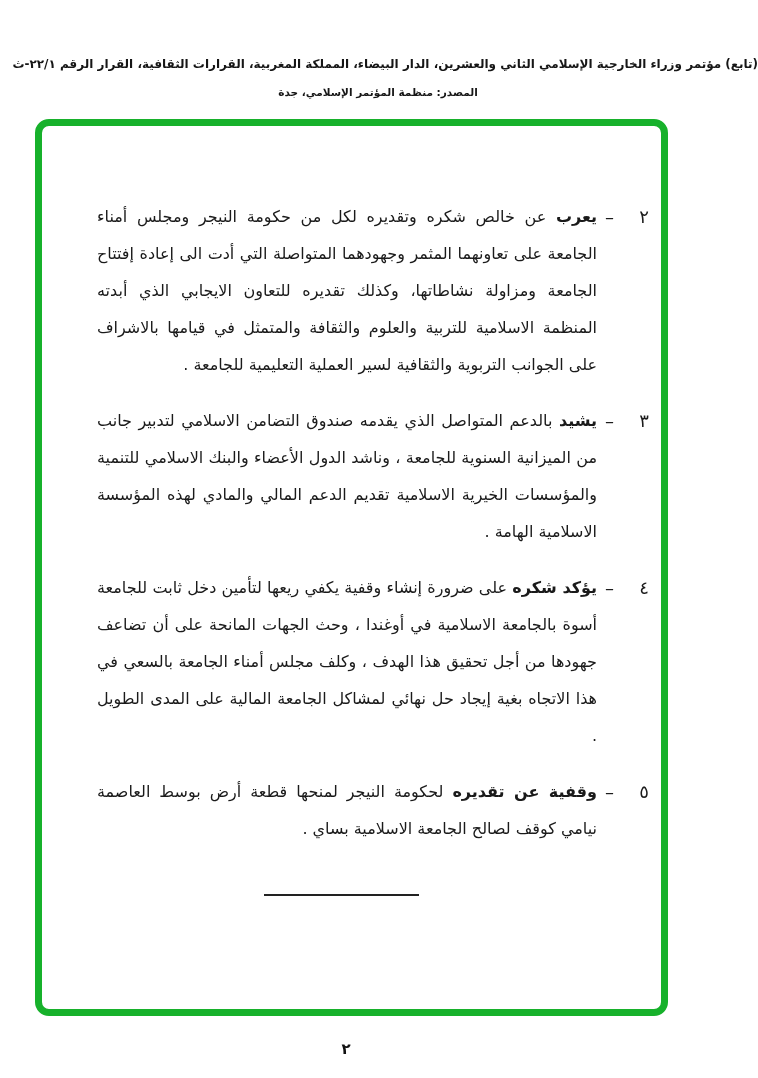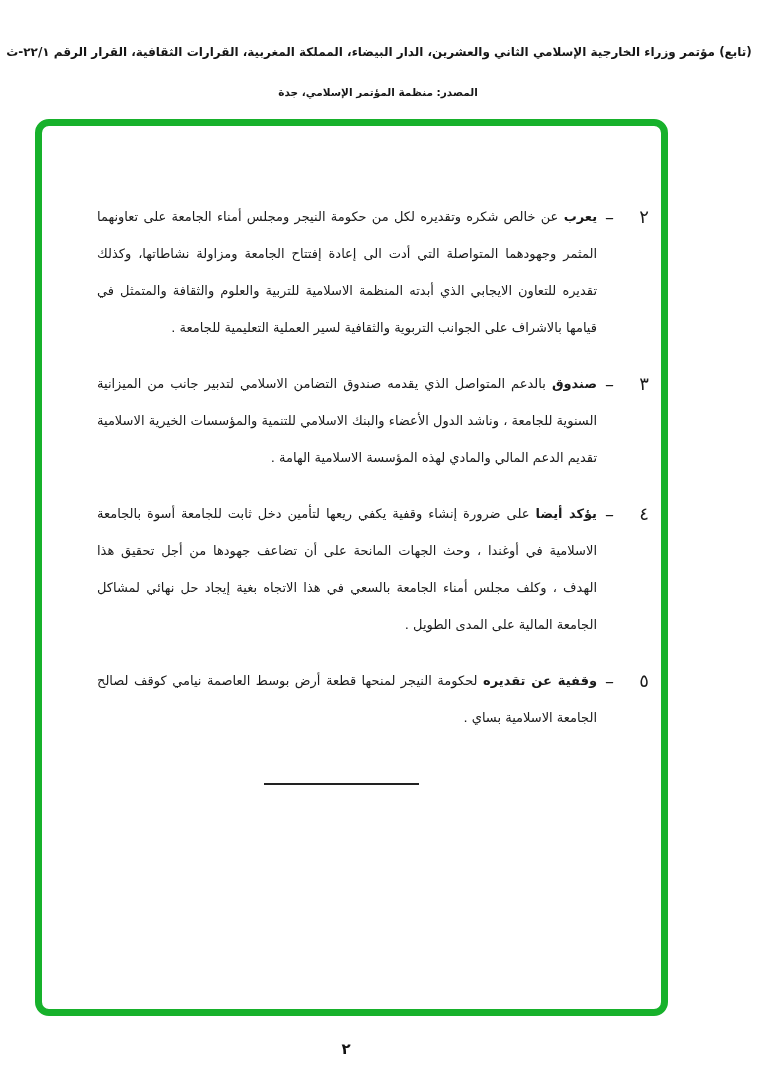--- a/index.html
+++ b/index.html
@@ -13,24 +13,23 @@
     width: 758px;
     height: 1078px;
     background: #ffffff;
     overflow: hidden;
     color: #1c1c1c;
   }
 
   
   .hdr-line1 {
     position: absolute;
-    top: 45px;
+    top: 57px;
     left: 0;
     width: 758px;
-    text-align: center;
     direction: rtl;
     font-weight: 700;
     font-size: 12px;
     white-space: nowrap;
     color: #161616;
   }
   .hdr-line2 {
     position: absolute;
     top: 86px;
     left: 0;
@@ -69,21 +68,21 @@
     direction: rtl;
     justify-content: space-between;
     align-items: flex-start;
     font-size: 18px;
     line-height: 37px;
     margin-left: 8px;
   }
   .item-text {
     flex: 1;
     margin: 0;
-    font-size: 13px;
+    font-size: 16px;
     line-height: 37px;
     text-align: justify;
     direction: rtl;
     color: #1a1a1a;
   }
   .item-text b { font-weight: 700; }
 
   .divider {
     width: 155px;
     height: 2px;
@@ -119,29 +118,29 @@
         <span>–</span>
       </div>
       <p class="item-text"><b>يعرب</b> <span>عن خالص شكره وتقديره لكل من حكومة النيجر ومجلس أمناء الجامعة على تعاونهما المثمر وجهودهما المتواصلة التي أدت الى إعادة إفتتاح الجامعة ومزاولة نشاطاتها، وكذلك تقديره للتعاون الايجابي الذي أبدته المنظمة الاسلامية للتربية والعلوم والثقافة والمتمثل في قيامها بالاشراف على الجوانب التربوية والثقافية لسير العملية التعليمية للجامعة .</span></p>
     </div>
 
     <div class="item">
       <div class="marker">
         <span>٣</span>
         <span>–</span>
       </div>
-      <p class="item-text"><b>صندوق</b> <span>بالدعم المتواصل الذي يقدمه صندوق التضامن الاسلامي لتدبير جانب من الميزانية السنوية للجامعة ، وناشد الدول الأعضاء والبنك الاسلامي للتنمية والمؤسسات الخيرية الاسلامية تقديم الدعم المالي والمادي لهذه المؤسسة الاسلامية الهامة .</span></p>
+      <p class="item-text"><b>يشيد</b> <span>بالدعم المتواصل الذي يقدمه صندوق التضامن الاسلامي لتدبير جانب من الميزانية السنوية للجامعة ، وناشد الدول الأعضاء والبنك الاسلامي للتنمية والمؤسسات الخيرية الاسلامية تقديم الدعم المالي والمادي لهذه المؤسسة الاسلامية الهامة .</span></p>
     </div>
 
     <div class="item">
       <div class="marker">
         <span>٤</span>
         <span>–</span>
       </div>
-      <p class="item-text"><b>يؤكد أيضا</b> <span>على ضرورة إنشاء وقفية يكفي ريعها لتأمين دخل ثابت للجامعة أسوة بالجامعة الاسلامية في أوغندا ، وحث الجهات المانحة على أن تضاعف جهودها من أجل تحقيق هذا الهدف ، وكلف مجلس أمناء الجامعة بالسعي في هذا الاتجاه بغية إيجاد حل نهائي لمشاكل الجامعة المالية على المدى الطويل .</span></p>
+      <p class="item-text"><b>يؤكد شكره</b> <span>على ضرورة إنشاء وقفية يكفي ريعها لتأمين دخل ثابت للجامعة أسوة بالجامعة الاسلامية في أوغندا ، وحث الجهات المانحة على أن تضاعف جهودها من أجل تحقيق هذا الهدف ، وكلف مجلس أمناء الجامعة بالسعي في هذا الاتجاه بغية إيجاد حل نهائي لمشاكل الجامعة المالية على المدى الطويل .</span></p>
     </div>
 
     <div class="item">
       <div class="marker">
         <span>٥</span>
         <span>–</span>
       </div>
       <p class="item-text"><b>وقفية عن تقديره</b> <span>لحكومة النيجر لمنحها قطعة أرض بوسط العاصمة نيامي كوقف لصالح الجامعة الاسلامية بساي .</span></p>
     </div>
 

